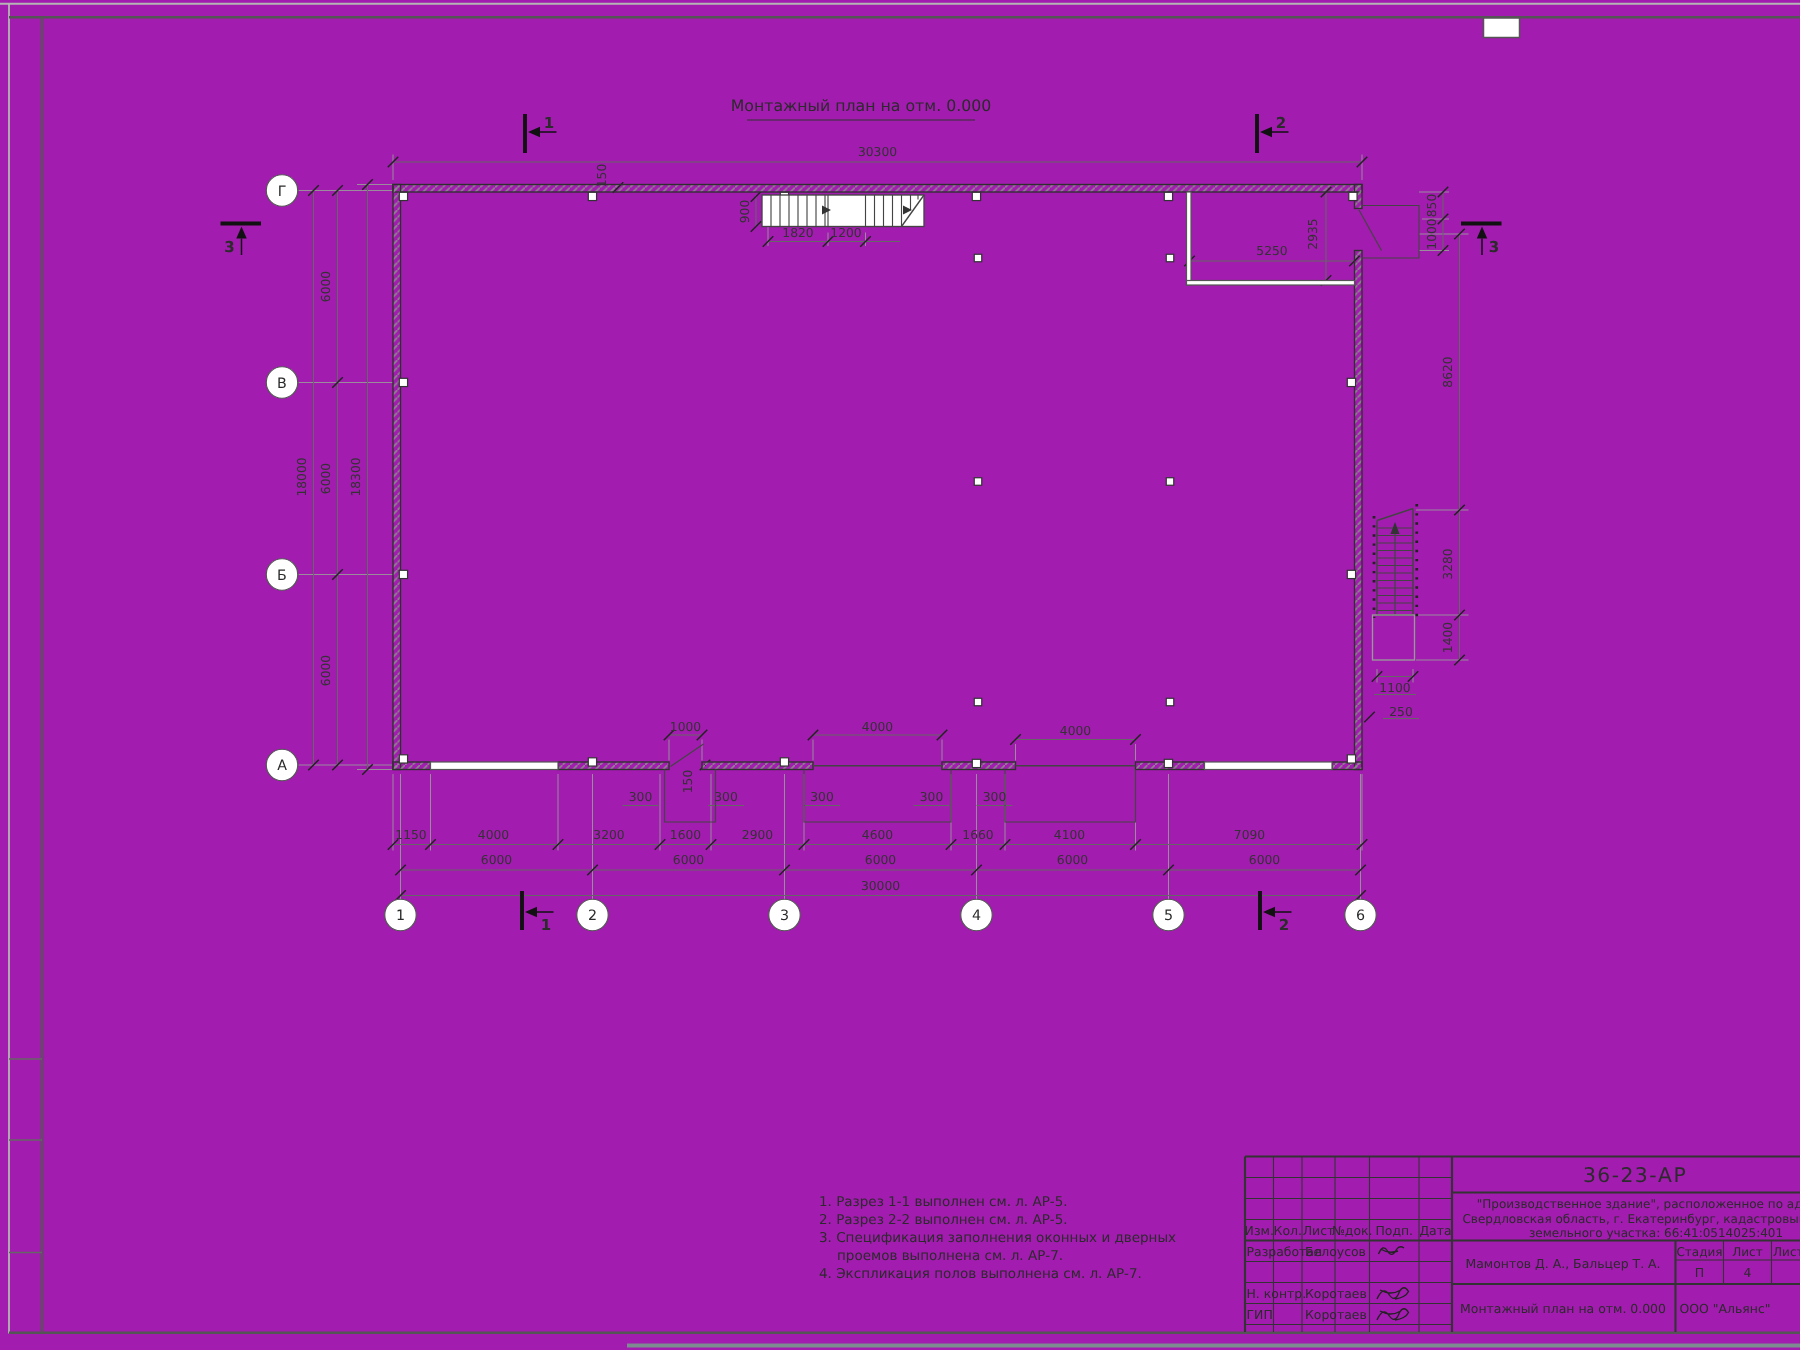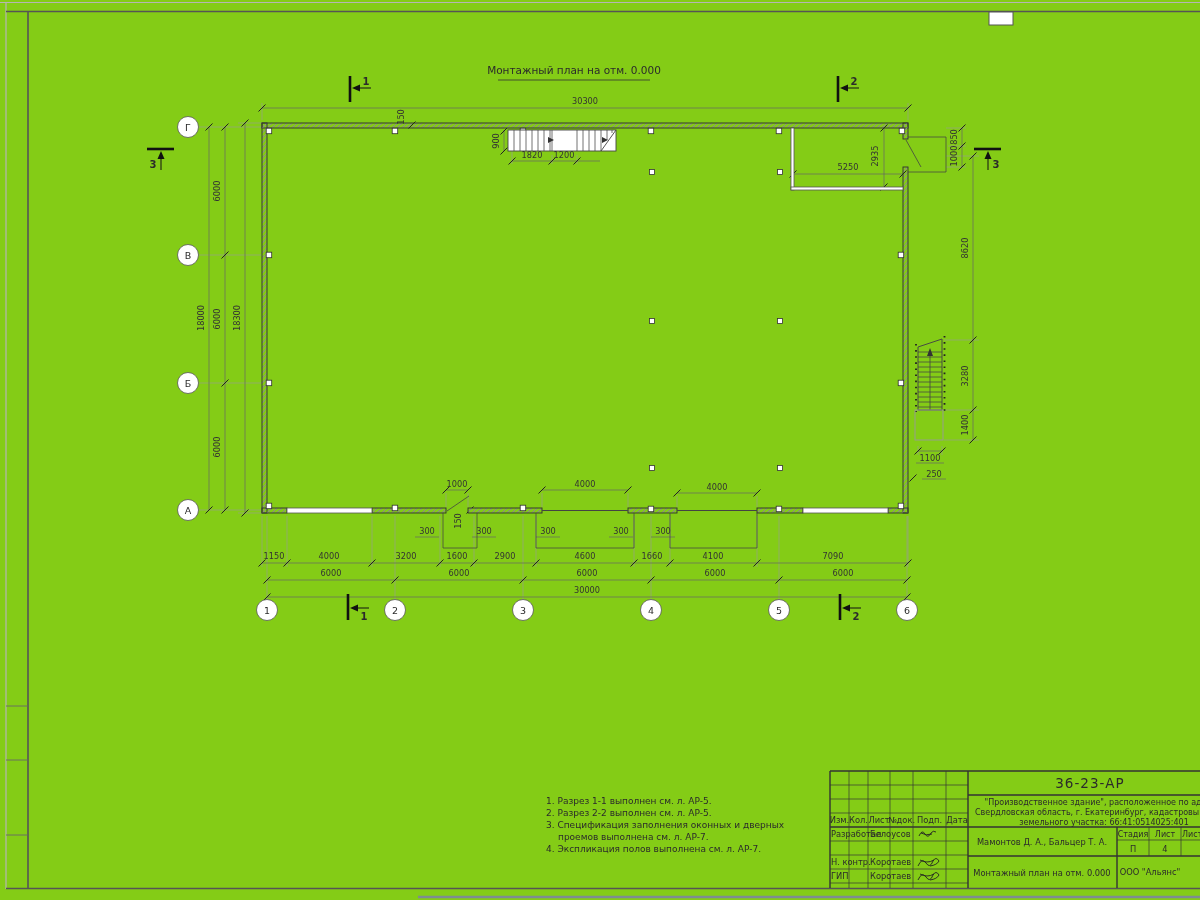--- a/index.html
+++ b/index.html
@@ -1,16 +1,16 @@
 <!DOCTYPE html>
 <html><head>
 <meta charset="utf-8">
 <style>
   html,body{margin:0;padding:0;background:#fff;}
-  #sheet{position:relative;width:1200px;height:900px;background:#84cc16;overflow:hidden;font-family:"DejaVu Sans",sans-serif;}
+  #sheet{position:relative;width:1200px;height:900px;background:#a21caf;overflow:hidden;font-family:"DejaVu Sans",sans-serif;}
   svg text{font-family:"DejaVu Sans",sans-serif;fill:#2b2b2b;}
   .d{font-size:8.2px;text-anchor:middle;fill:#333;}
   .ax{font-size:9.5px;text-anchor:middle;}
   .nt{font-size:9px;}
   .ttl{font-size:10.5px;text-anchor:middle;}
   .sec{font-size:10px;font-weight:bold;text-anchor:middle;}
   .tb{font-size:8.3px;}
   .tbc{font-size:8.3px;text-anchor:middle;}
   .tba{font-size:8px;text-anchor:middle;}
   .doc{font-size:13.5px;text-anchor:middle;letter-spacing:1px;}

